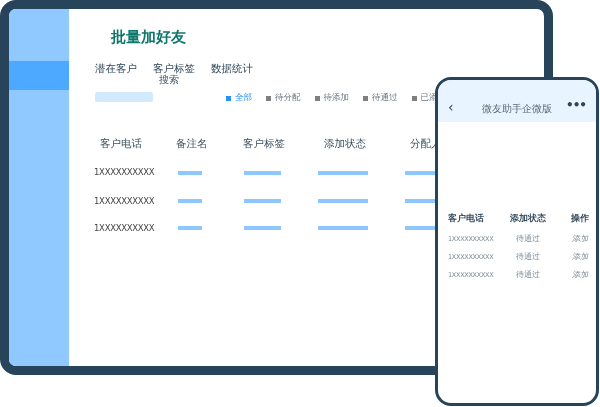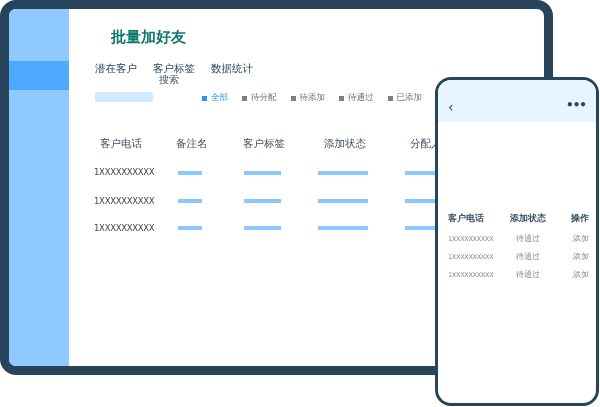--- a/index.html
+++ b/index.html
@@ -12,21 +12,21 @@
   .content { position:absolute; left:60px; top:0; right:0; bottom:0; }
   .title { position:absolute; left:42px; top:19px; font-size:15px; font-weight:bold; color:#0f766e; }
   .tabs { position:absolute; left:26px; top:53px; display:flex; gap:16px; font-size:10.5px; color:#2f4557; }
   .tabs span { cursor:pointer; }
   .searchbox { position:absolute; left:26px; top:83px; width:58px; height:10px; background:#d3e9fd; border-radius:2px; }
   .search-label { position:absolute; left:90px; top:64px; font-size:10px; color:#3c5466; }
   .filters { position:absolute; left:133px; top:83px; display:flex; gap:14px; font-size:8.5px; color:#6a7785; white-space:nowrap; }
   .filter { display:flex; align-items:center; gap:4px; }
   .sq { width:5px; height:5px; background:#7f7f7f; display:inline-block; }
   .filter.active .sq { background:#2a91f0; }
-  .filter.active { color:#2a91f0; }
+  .filter.active { color:#2a91f0;margin-left:24px; }
   .th { position:absolute; top:128px; font-size:10.5px; color:#39505f; }
   .td-phone { position:absolute; left:25px; font-size:8.5px; color:#444; letter-spacing:-0.3px; }
   .bar { position:absolute; height:4px; background:#8cc8ff; }
   .download { position:absolute; left:26px; top:267px; font-size:10.5px; font-weight:bold; color:#2a91f0; cursor:pointer; }
   .phone { position:absolute; left:435px; top:77px; width:164px; height:329px; box-sizing:border-box;
            border:3px solid #27445a; border-radius:16px; background:#ffffff; overflow:hidden; }
   .phone-header { position:absolute; left:0; top:0; right:0; height:42px; background:#e8f4ff; }
   .back { position:absolute; left:10px; top:20px; font-size:14px; color:#2f4557; cursor:pointer; line-height:1; }
   .phone-title { position:absolute; left:0; right:0; top:22px; text-align:center; font-size:10px; color:#5d6b77; }
   .more { position:absolute; right:10px; top:18px; font-size:12px; color:#2f4557; letter-spacing:-1px; font-weight:bold; cursor:pointer; }
@@ -98,20 +98,21 @@
     <div class="bar" style="left:175px;top:217px;width:37px"></div>
     <div class="bar" style="left:249px;top:217px;width:50px"></div>
     <div class="bar" style="left:336px;top:217px;width:40px"></div>
 
   </div>
 </div>
 
 <div class="phone">
   <div class="phone-header">
     <span class="back">‹</span>
+    <div class="phone-title">微友助手企微版</div>
     <span class="more">•••</span>
   </div>
 
   <div class="pth" style="left:10px">客户电话</div>
   <div class="pth" style="left:72px">添加状态</div>
   <div class="pth" style="left:133px">操作</div>
 
   <div class="ptd phone-num" style="left:10px;top:155px">1XXXXXXXXXX</div>
   <div class="ptd" style="left:78px;top:153px">待通过</div>
   <div class="ptd action" style="left:134px;top:153px">添加</div>

